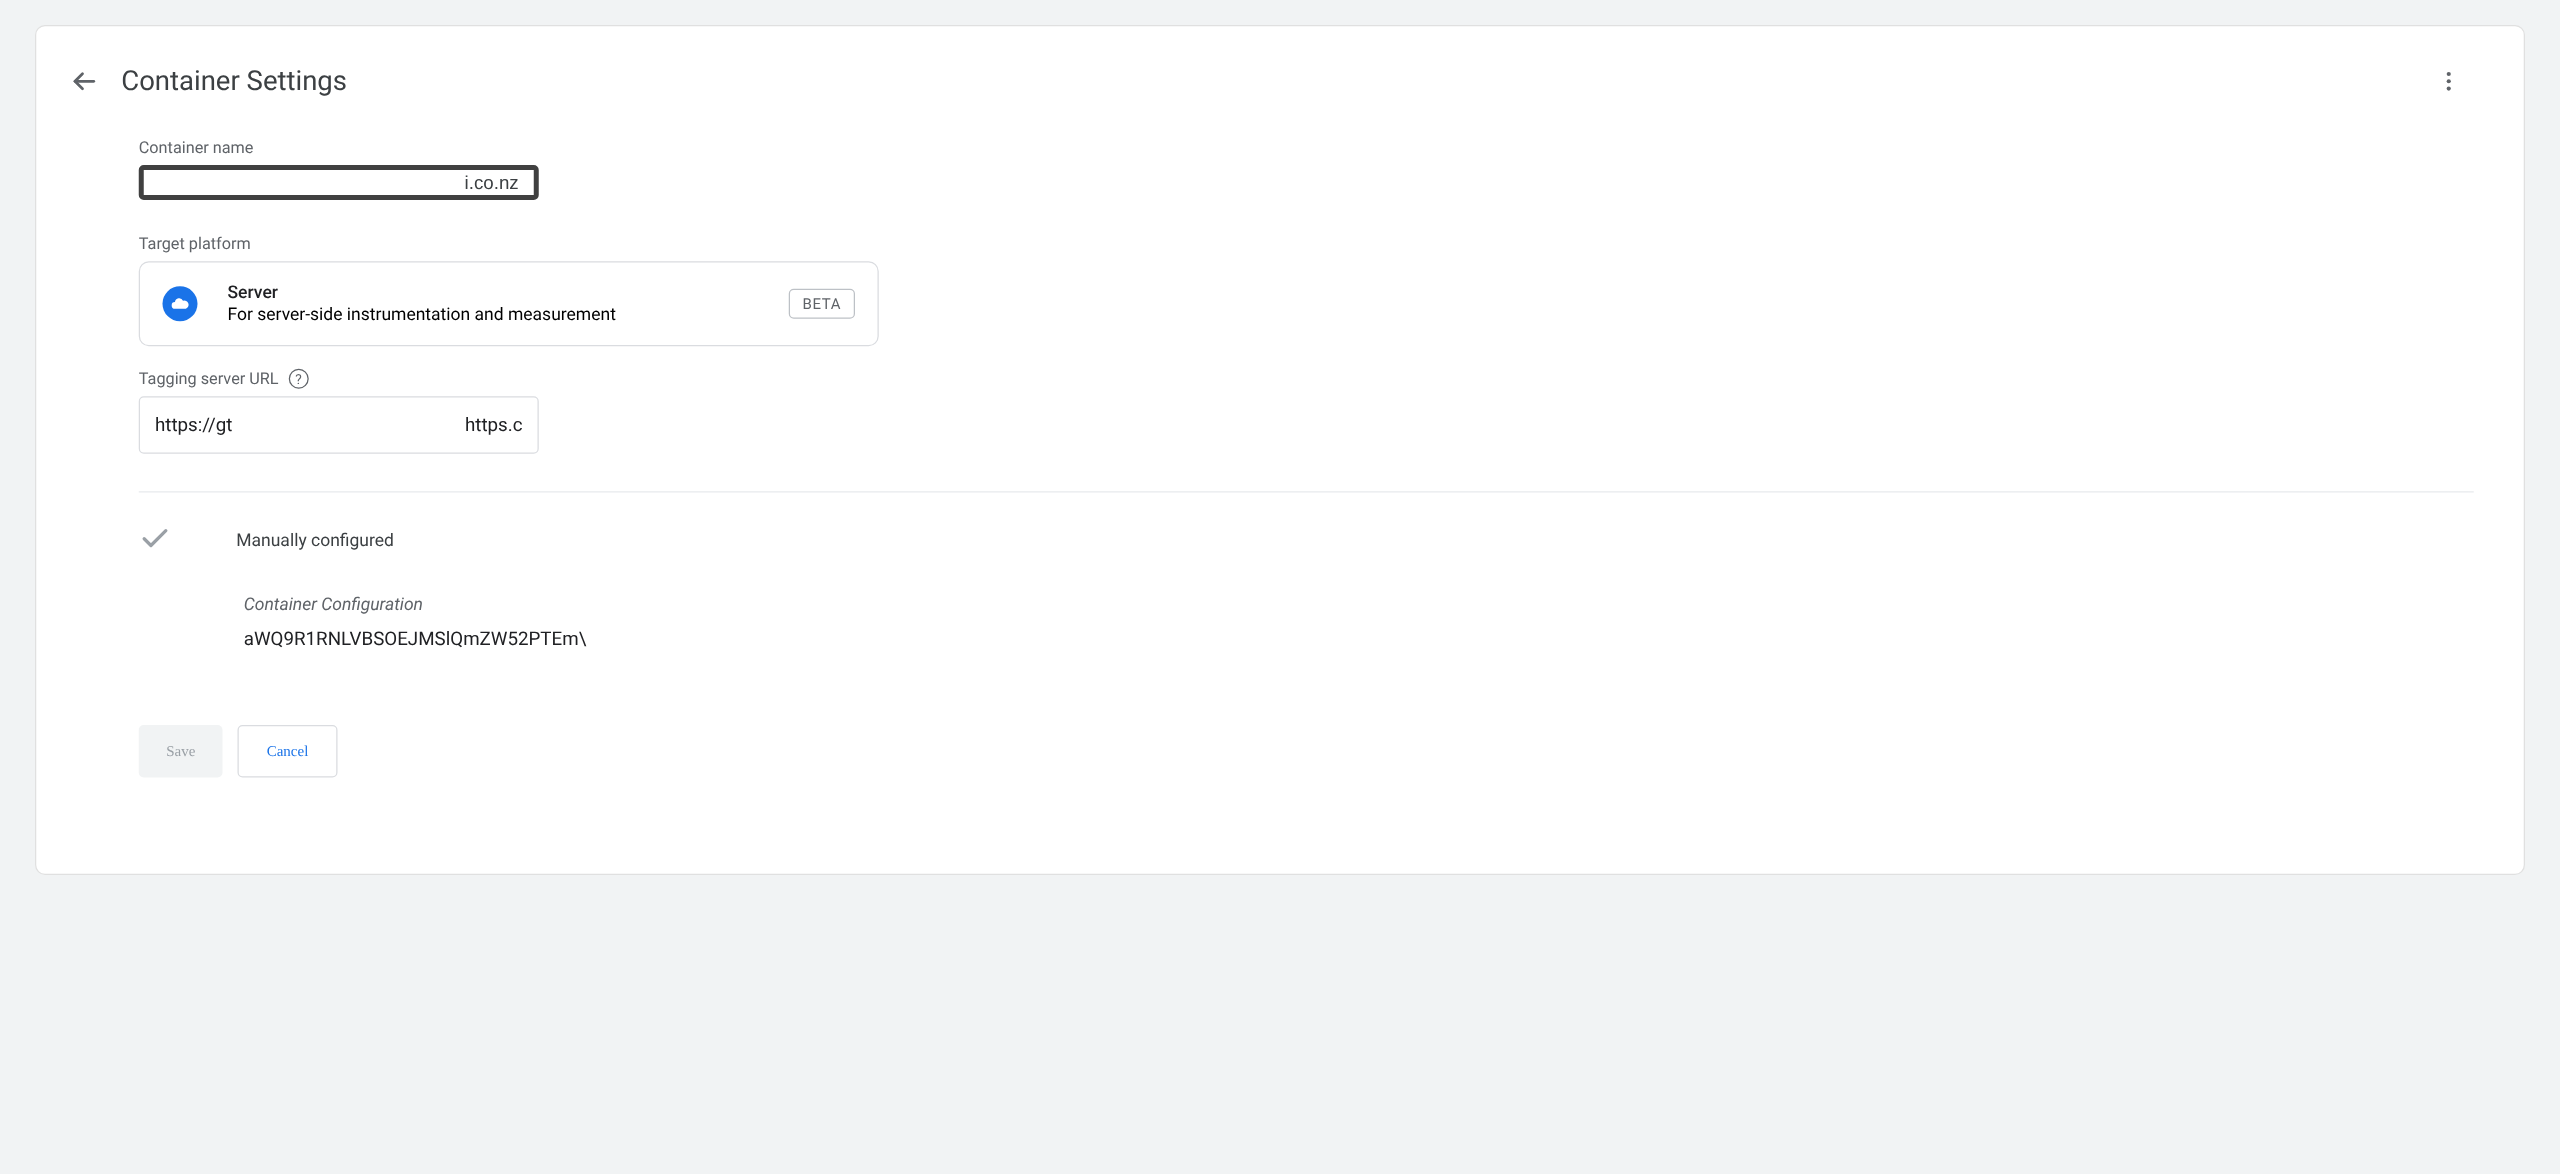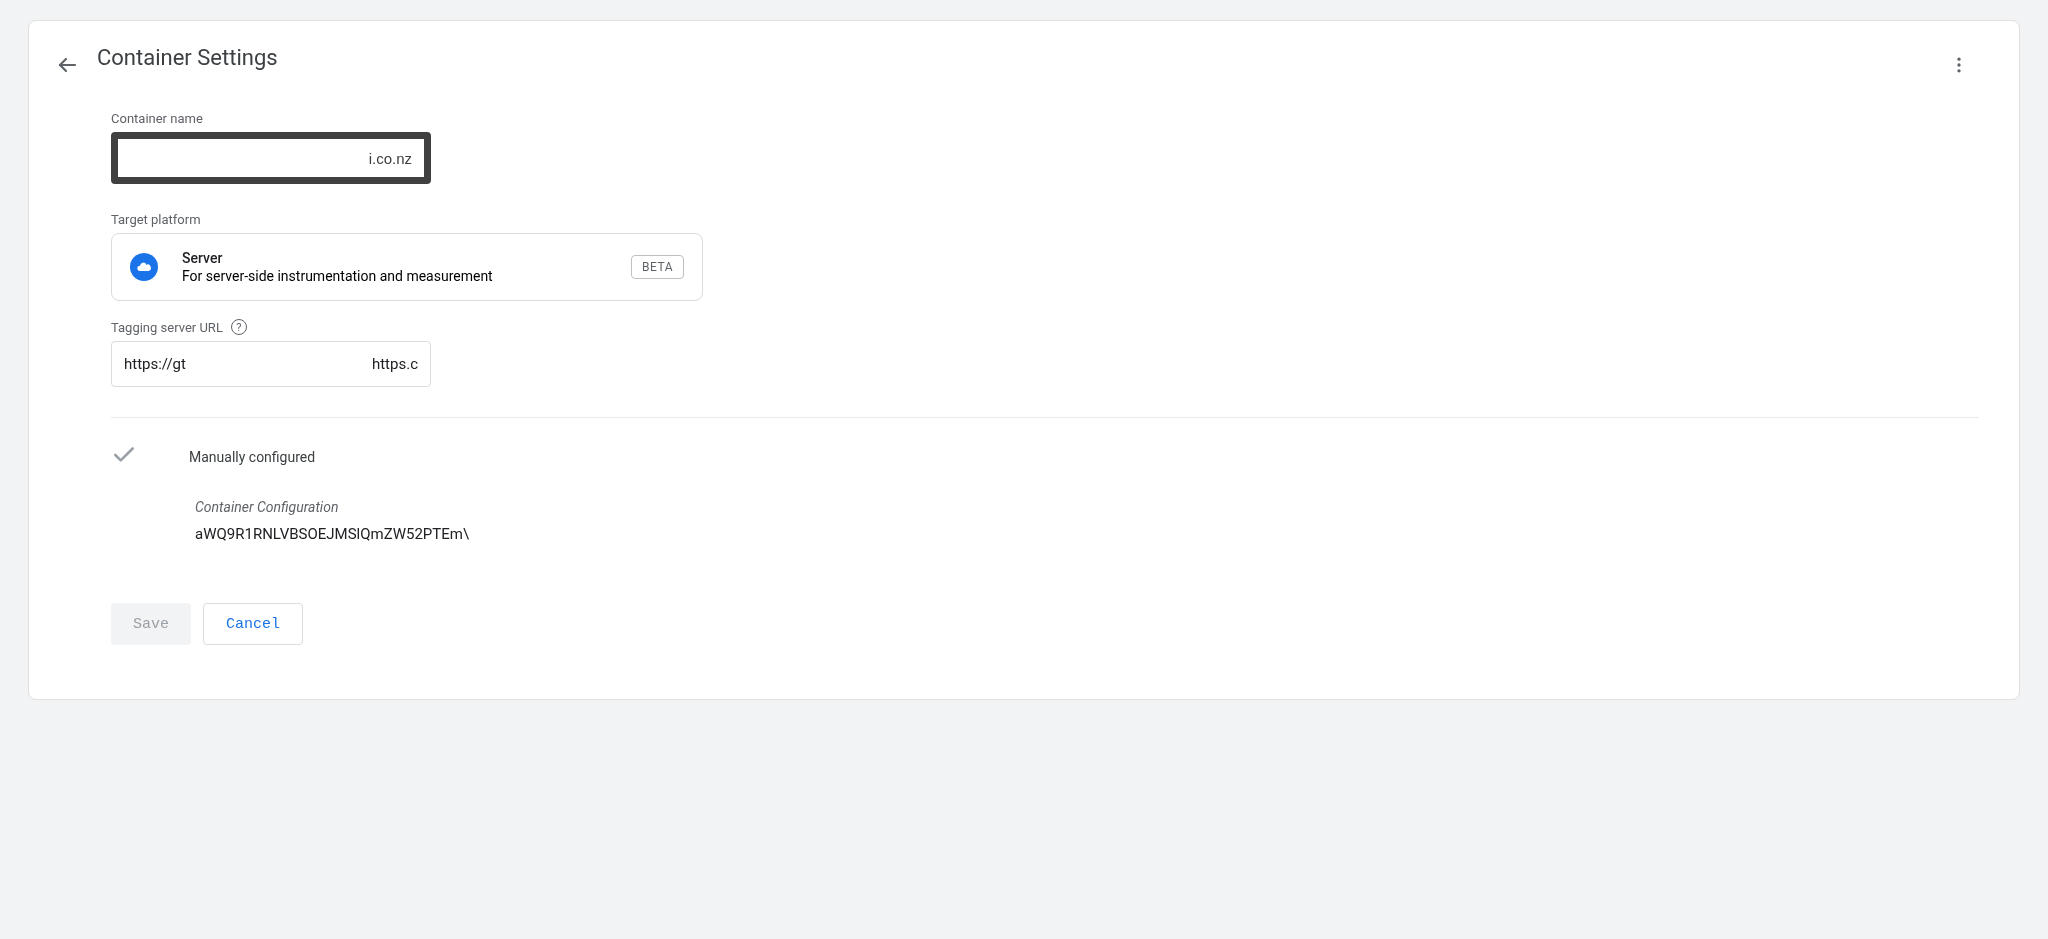--- a/index.html
+++ b/index.html
@@ -13,21 +13,21 @@
   .card {
     background: #fff;
     border: 1px solid #e0e0e0;
     border-radius: 8px;
     padding: 24px 40px 28px 40px;
     width: 100%;
     min-height: 680px;
   }
   .header-row {
     display: flex;
-    align-items: flex-start;
+    align-items: center;
     margin-bottom: 26px;
   }
   .back-btn {
     width: 40px;
     height: 40px;
     display: flex;
     align-items: center;
     justify-content: center;
     cursor: pointer;
     color: #5f6368;
@@ -55,22 +55,22 @@
   .field-label {
     font-size: 13px;
     color: #5f6368;
     margin-bottom: 6px;
     display: flex;
     align-items: center;
     gap: 8px;
   }
   .text-input {
     display: block;
-    height: 52px;
-    border: 7px solid #404040;
+    height: 28px;
+    border: 4px solid #404040;
     border-radius: 4px;
     padding: 0 12px;
     font-size: 15px;
     color: #3c4043;
     outline: none;
   }
   .container-name-input {
     width: 320px;
     text-align: right;
     margin-bottom: 28px;
@@ -158,27 +158,27 @@
   .check-icon { color: #9aa0a6; }
   .status-text { font-size: 14px; color: #3c4043; }
   .config-block { margin-left: 84px; margin-bottom: 60px; }
   .config-label { font-size: 14px; color: #5f6368; margin-bottom: 10px; font-style: italic; }
   .config-value { font-size: 15px; color: #202124; word-break: break-all; }
   .button-row { display: flex; gap: 12px; margin-left: 0; }
   .btn {
     height: 42px;
     padding: 0 22px;
     border-radius: 4px;
-    font-size: 15px;
+    font-size: 12px;
     cursor: pointer;
     display: flex;
     align-items: center;
     justify-content: center;
     border: none;
-    font-family: Liberation Mono, monospace;
+    font-family: Liberation Serif, serif;
   }
   .btn-save {
     background: #f1f3f4;
     color: #9aa0a6;
   }
   .btn-cancel {
     background: #fff;
     border: 1px solid #dadce0;
     color: #1a73e8;
   }

